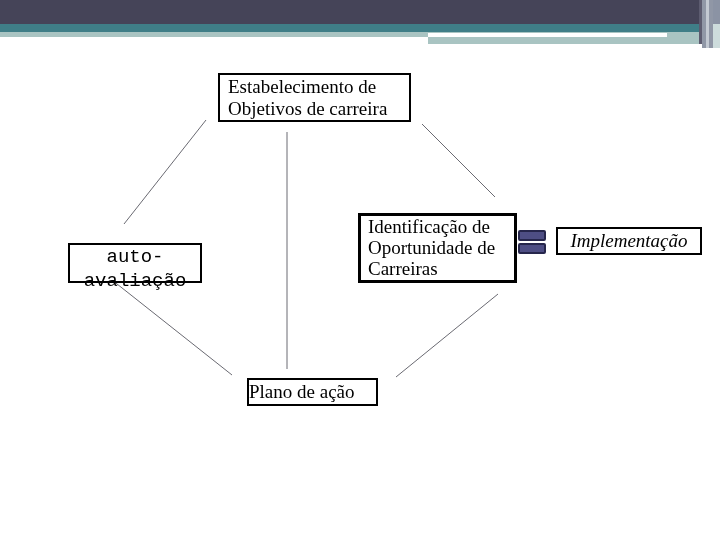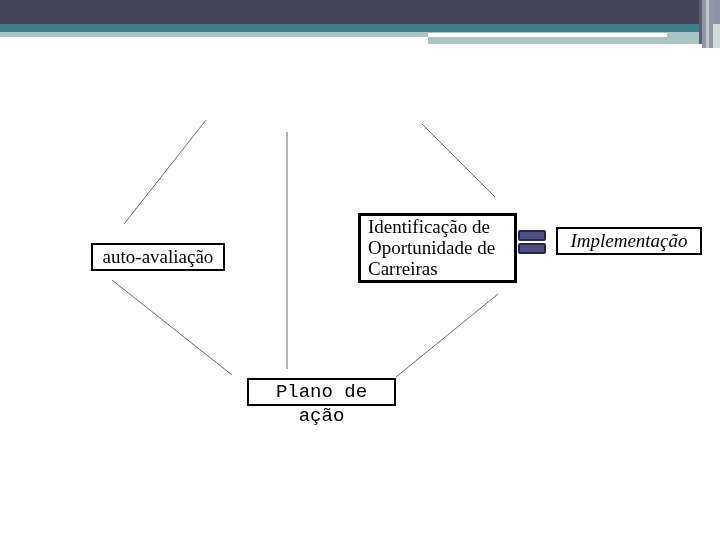--- a/index.html
+++ b/index.html
@@ -45,36 +45,35 @@
     font-size: 19px;
     line-height: 24px;
   }
   .node-label { white-space: pre-line; display: block; }
 
   .node-estabelecimento {
     left: 218px; top: 73px; width: 193px; height: 49px;
     line-height: 22px; padding: 1px 0 0 8px;
   }
   .node-autoavaliacao {
-    left: 91px; top: 243px; width: 134px; height: 28px;
+    left: 68px; top: 243px; width: 134px; height: 40px;
     text-align: center;
+    font-family: Liberation Mono, monospace;
   }
   .node-identificacao {
     left: 358px; top: 213px; width: 159px; height: 70px;
     border-width: 3px; line-height: 21px; padding: 0 0 0 7px;
   }
   .node-implementacao {
     left: 556px; top: 227px; width: 146px; height: 28px;
     text-align: center;
     font-style: italic;
   }
   .node-plano {
-    left: 247px; top: 378px; width: 149px; height: 28px;
-    text-align: center;
-    font-family: Liberation Mono, monospace;
+    left: 247px; top: 378px; width: 131px; height: 28px;
   }
 
   
   .equals {
     position: absolute;
     left: 518px; top: 230px; width: 28px; height: 24px;
     display: flex; flex-direction: column; justify-content: space-between;
   }
   .equals-bar {
     display: block;
@@ -102,20 +101,24 @@
   <div class="hdr hdr-stripe-4" style="background-color: rgb(144, 151, 166);"></div>
 
   <svg class="connector-layer" width="720" height="540" viewBox="0 0 720 540" xmlns="http://www.w3.org/2000/svg">
       <line x1="206" y1="120" x2="124" y2="224" stroke="#6a6a72" stroke-width="1"></line>
       <line x1="287" y1="132" x2="287" y2="369" stroke="#6a6a72" stroke-width="1"></line>
       <line x1="422" y1="124" x2="495" y2="197" stroke="#6a6a72" stroke-width="1"></line>
       <line x1="112" y1="280" x2="232" y2="375" stroke="#6a6a72" stroke-width="1"></line>
       <line x1="498" y1="294" x2="396" y2="377" stroke="#6a6a72" stroke-width="1"></line>
     </svg>
 
+  <div class="node node-estabelecimento">
+    <span class="node-label">Estabelecimento de
+Objetivos de carreira</span>
+  </div>
 
   <div class="node node-autoavaliacao">
     <span class="node-label">auto-avaliação</span>
   </div>
 
   <div class="node node-identificacao">
     <span class="node-label">Identificação de
 Oportunidade de
 Carreiras</span>
   </div>

